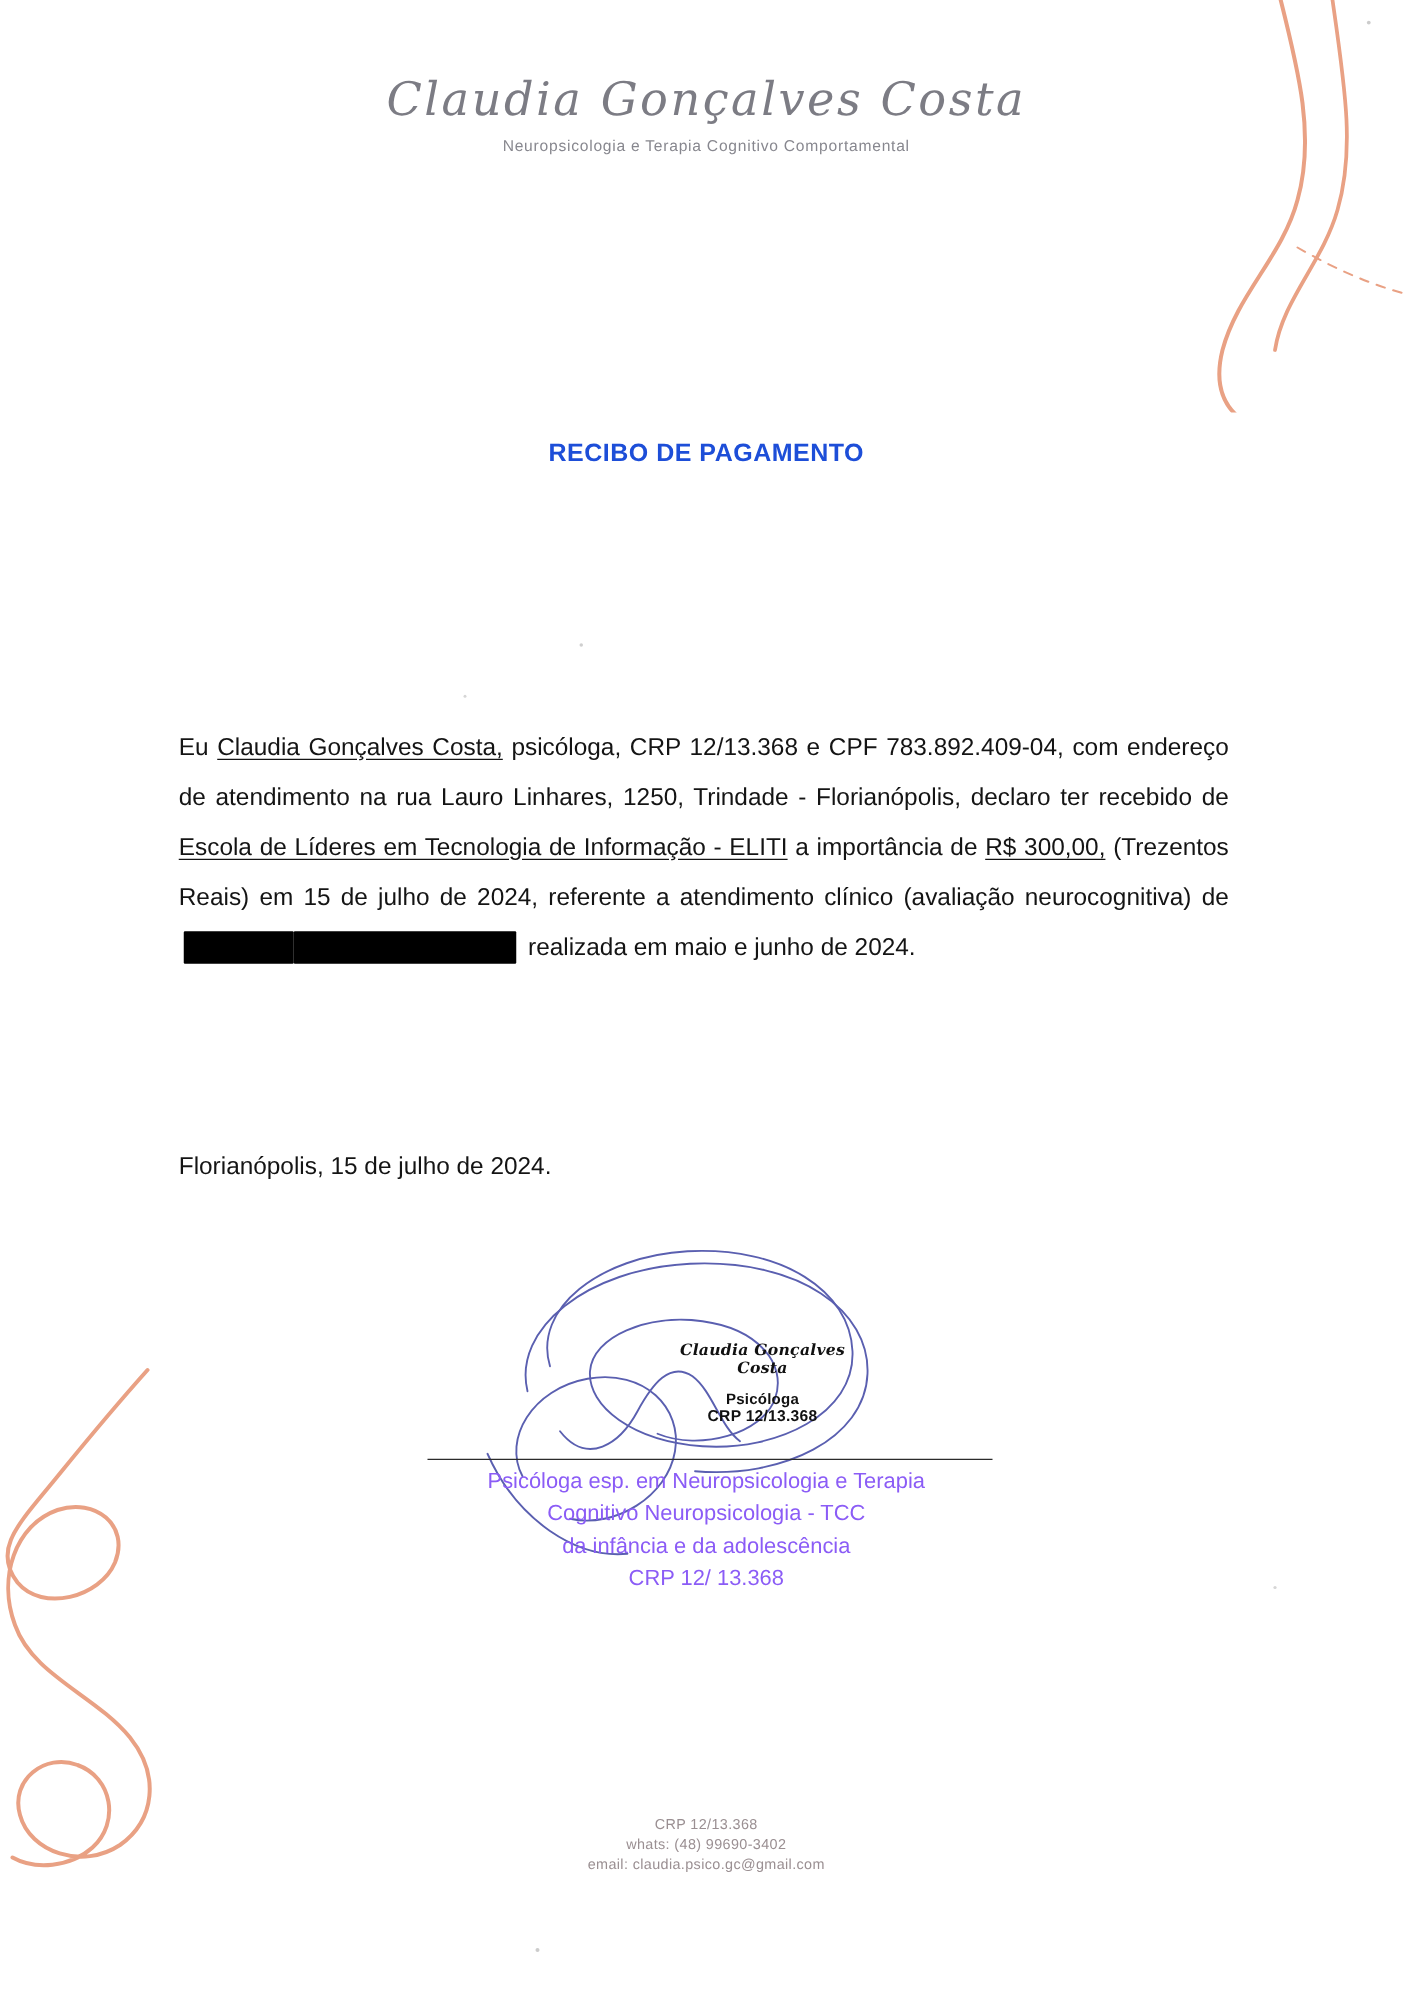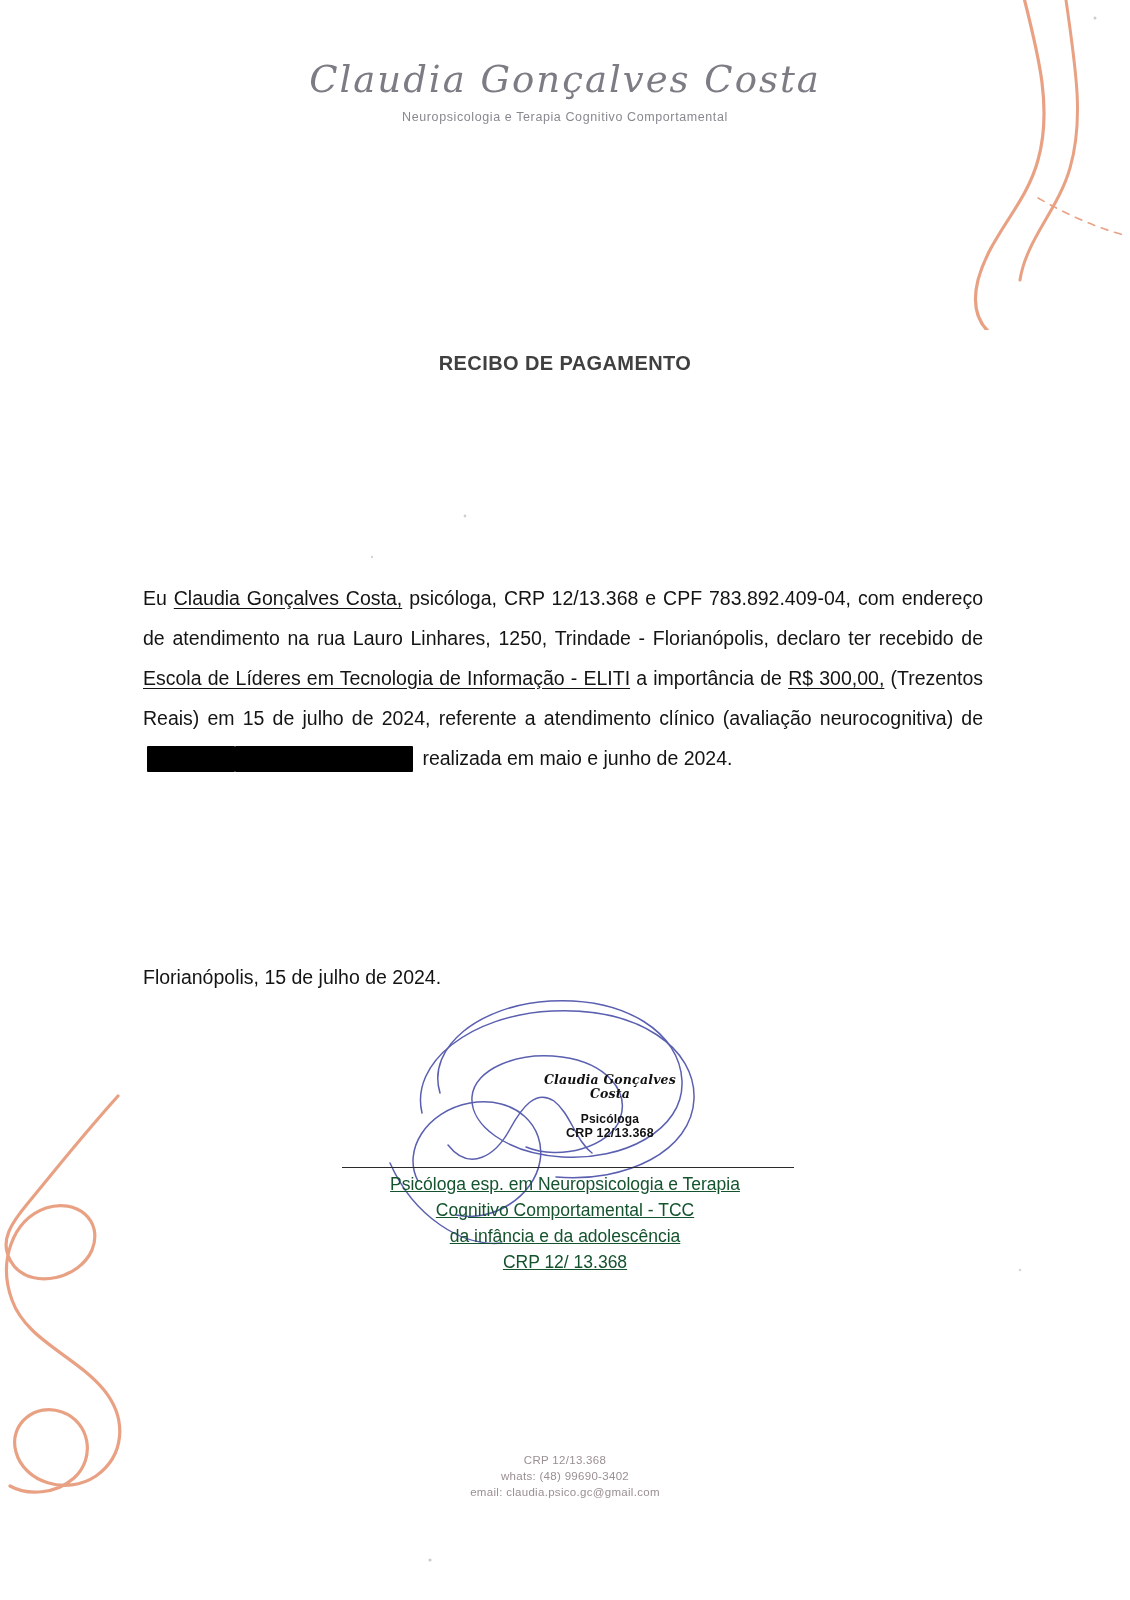--- a/index.html
+++ b/index.html
@@ -55,21 +55,21 @@
   
   .doc-title {
     position: absolute;
     top: 352px;
     left: 0;
     width: 1130px;
     text-align: center;
     font-size: 20px;
     font-weight: bold;
     letter-spacing: .4px;
-    color: #404040;
+    color: #1d4ed8;
   }
 
   
   .body-block {
     position: absolute;
     top: 558px;
     left: 143px;
     width: 840px;
   }
   .para {
@@ -93,21 +93,20 @@
   .redact-a { width: 88px; margin-left: 4px; }
   .redact-b { width: 178px; margin-right: 4px; }
 
   
   .place-date {
     position: absolute;
     top: 922px;
     left: 143px;
     font-size: 19.5px;
     color: #141414;
-    margin-top: 44px;
   }
 
   
   .sig-area {
     position: absolute;
     top: 985px;
     left: 330px;
     width: 470px;
     height: 300px;
   }
@@ -140,22 +139,21 @@
     border-top: 1px solid #2b2b2b;
   }
   .sig-caption {
     position: absolute;
     top: 186px;
     left: 0;
     width: 470px;
     text-align: center;
     font-size: 17.5px;
     line-height: 26px;
-    color: #14532d;
-    text-decoration: underline;
+    color: #8b5cf6;
   }
 
   
   .footer {
     position: absolute;
     top: 1452px;
     left: 0;
     width: 1130px;
     text-align: center;
     color: #9a8f92;
@@ -214,21 +212,21 @@
   <div class="sig-stamp">
     <div class="s1">Claudia Gonçalves Costa</div>
     <div class="s2">Psicóloga</div>
     <div class="s3">CRP 12/13.368</div>
   </div>
 
   <div class="sig-rule"></div>
 
   <div class="sig-caption">
     <div>Psicóloga esp. em Neuropsicologia e Terapia</div>
-    <div>Cognitivo Comportamental - TCC</div>
+    <div>Cognitivo Neuropsicologia - TCC</div>
     <div>da infância e da adolescência</div>
     <div>CRP 12/ 13.368</div>
   </div>
 </div>
 
 <div class="footer">
   <div>CRP 12/13.368</div>
   <div>whats: (48) 99690-3402</div>
   <div>email: claudia.psico.gc@gmail.com</div>
 </div>

